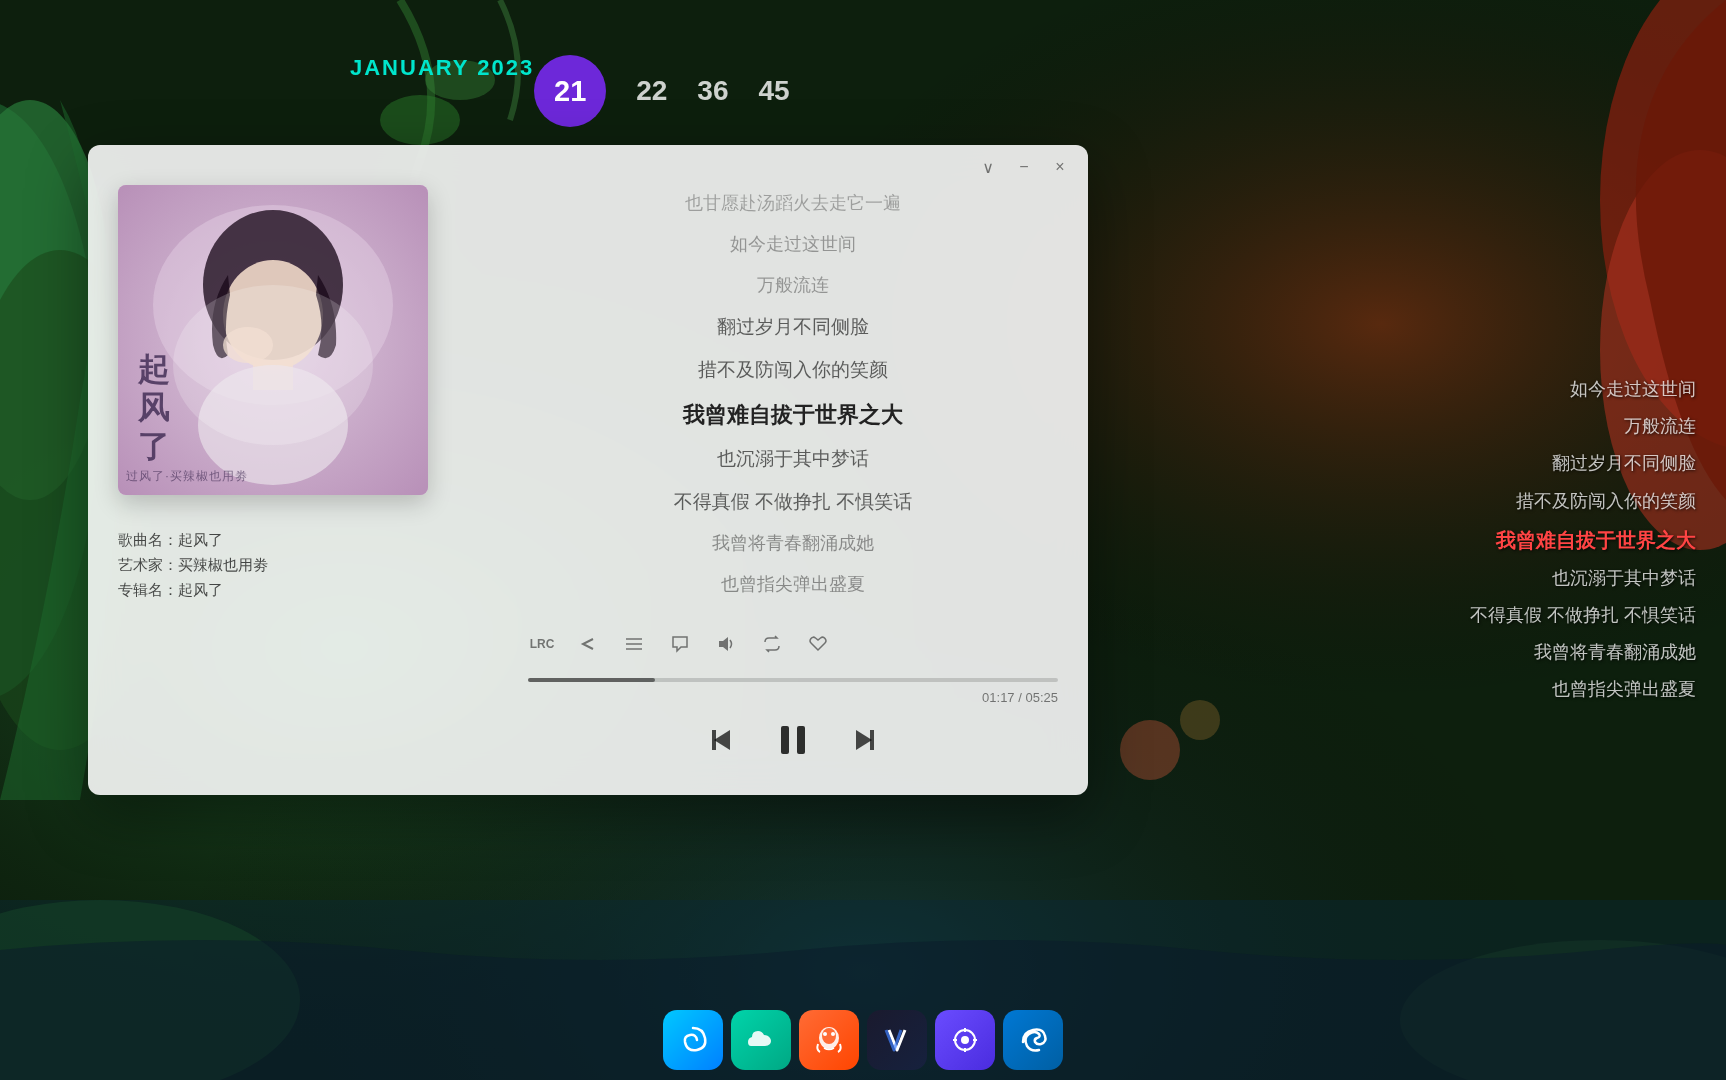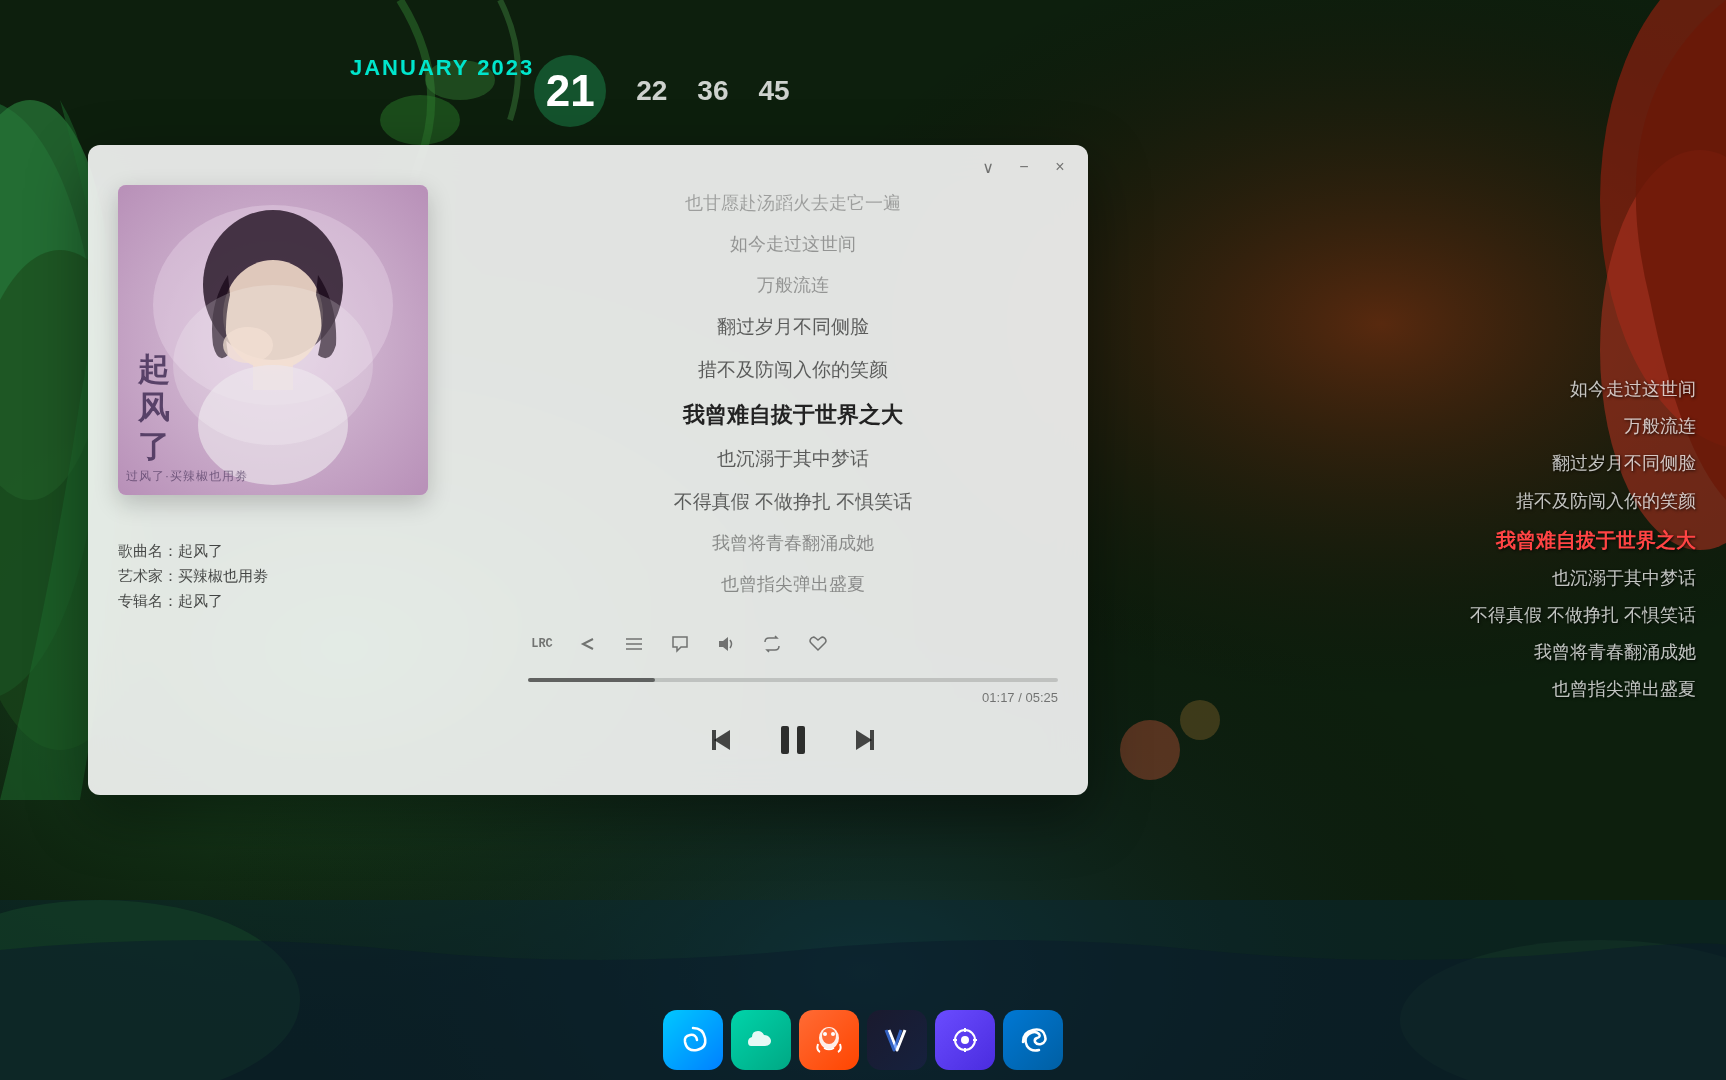--- a/index.html
+++ b/index.html
@@ -60,26 +60,26 @@
 
     .calendar-days {
       display: flex;
       align-items: center;
       gap: 20px;
     }
 
     .calendar-today {
       width: 72px;
       height: 72px;
-      background: #14532d;
+      background: #6d28d9;
       border-radius: 50%;
       display: flex;
       align-items: center;
       justify-content: center;
-      font-size: 44px;
+      font-size: 29px;
       font-weight: 700;
       color: #fff;
     }
 
     .calendar-other-days {
       display: flex;
       gap: 30px;
       margin-left: 10px;
     }
 
@@ -241,21 +241,21 @@
     .album-subtitle {
       position: absolute;
       bottom: 10px;
       left: 8px;
       font-size: 12px;
       color: rgba(60, 40, 80, 0.6);
       letter-spacing: 1px;
     }
 
     .song-info {
-      margin-top: 19px;
+      margin-top: 8px;
     }
 
     .song-info-item {
       font-size: 15px;
       color: rgba(0,0,0,0.7);
       margin-bottom: 6px;
     }
 
     
     .player-right {
@@ -323,21 +323,20 @@
       color: rgba(0,0,0,0.5);
       margin-bottom: 10px;
     }
 
     
     .controls-bar {
       display: flex;
       align-items: center;
       justify-content: space-between;
       padding: 8px 0;
-      font-family: Liberation Mono, monospace;
     }
 
     .controls-left {
       display: flex;
       align-items: center;
       gap: 18px;
     }
 
     .control-icon {
       width: 28px;

